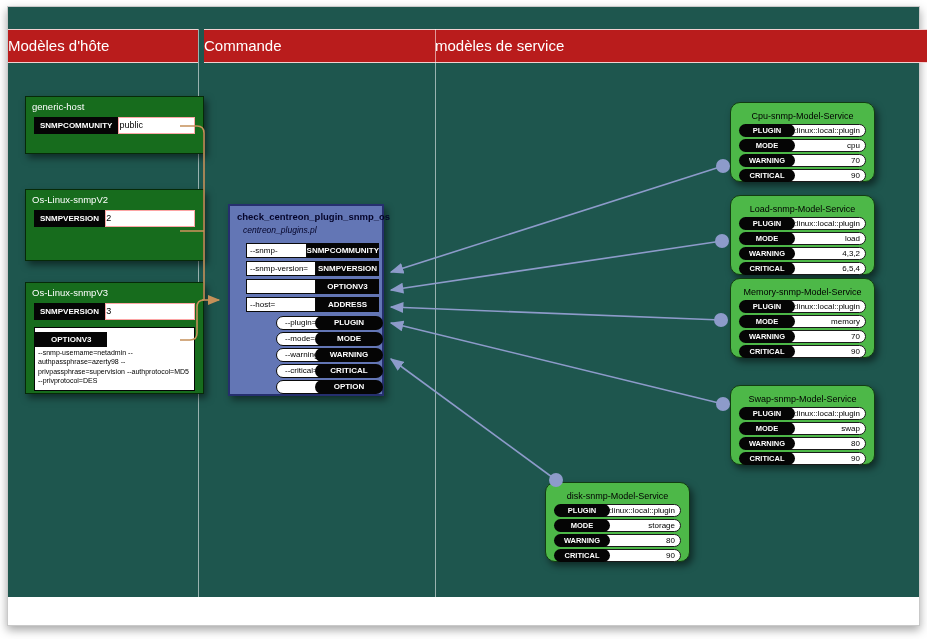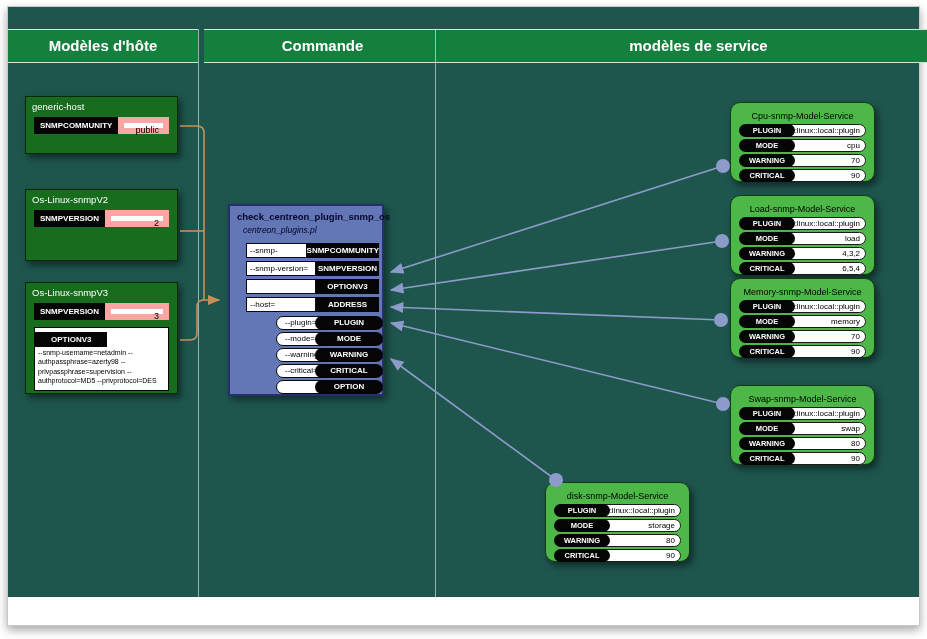--- a/index.html
+++ b/index.html
@@ -2,39 +2,39 @@
 <html><head>
 <meta charset="utf-8">
 <style>
   html,body{margin:0;padding:0;background:#fff;width:927px;height:639px;overflow:hidden;
     font-family:"Liberation Sans",sans-serif;}
   .page{position:relative;width:911px;height:618px;margin:6px auto 0;background:#fff;
     border:1px solid #c9c9c9;box-shadow:0 4px 9px rgba(0,0,0,.35);}
   .canvas{position:absolute;left:0;top:0;width:911px;height:590px;background:#1e564e;}
 
   
-  .hdr{position:absolute;top:22px;height:32px;background:#15803d;color:#fff;
-    font-size:15px;line-height:32px;text-align:center;
-    border-top:1px solid rgba(255,255,255,.8);border-bottom:1px solid rgba(255,255,255,.8);font-weight:bold;}
+  .hdr{position:absolute;top:22px;height:32px;background:#b91c1c;color:#fff;
+    font-size:15px;line-height:32px;
+    border-top:1px solid rgba(255,255,255,.8);border-bottom:1px solid rgba(255,255,255,.8);}
   .hdr1{left:0;width:190px;} .hdr2{left:196px;width:237px;} .hdr3{left:427px;width:527px;}
   .vsep{position:absolute;top:22px;height:568px;width:1px;background:rgba(255,255,255,.55);}
   .vsep1{left:190px;} .vsep2{left:427px;}
 
   
   .wires{position:absolute;left:0;top:0;z-index:3;pointer-events:none;}
 
   
-  .host-box{position:absolute;left:17px;width:153px;background:#176c1d;
+  .host-box{position:absolute;left:17px;width:179px;background:#176c1d;
     border:1px solid #062a08;box-shadow:3px 4px 7px rgba(0,0,0,.5);z-index:2;box-sizing:border-box;}
   .host-title{font-size:9.5px;color:#fff;padding:4px 6px 2px;}
   .host-row{display:flex;margin:3px 8px 0;height:17px;}
   .host-row .lbl{background:#050505;color:#fff;font-size:8px;font-weight:bold;
     line-height:17px;padding:0 6px;white-space:nowrap;}
-  .host-row .val{flex:1;background:#fff;border:6px solid #fca5a5;color:#000;font-size:9px;
-    line-height:15px;text-align:right;padding-right:4px;box-sizing:border-box;}
+  .host-row .val{flex:1;background:#fff;border:1px solid #fca5a5;color:#000;font-size:9px;
+    line-height:15px;padding-right:12px;box-sizing:border-box;}
   .opt-block{margin:7px 8px 0;background:#fff;border:1px solid #050505;}
   .opt-lbl{display:inline-block;background:#050505;color:#fff;font-size:8px;font-weight:bold;
     padding:3px 16px;}
   .opt-txt{font-size:7px;line-height:1.35;color:#000;padding:1px 3px 4px;}
 
   
   .cmd-box{position:absolute;left:220px;top:197px;width:156px;height:192px;background:#6376b5;
     border:2px solid #252f6e;box-shadow:3px 4px 7px rgba(0,0,0,.45);z-index:2;box-sizing:border-box;}
   .cmd-title{margin:5px 7px 0;font-size:9.5px;font-weight:bold;color:#05052a;}
   .cmd-sub{margin:3px 7px 0 13px;font-size:8.5px;font-style:italic;color:#05052a;}

